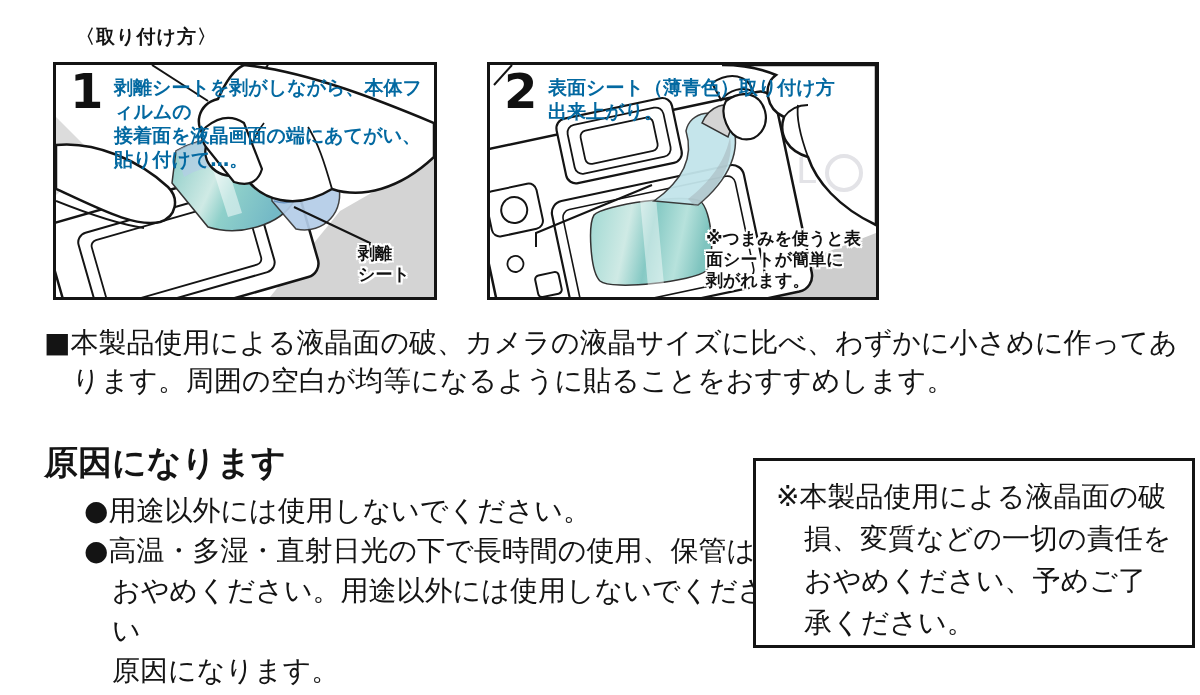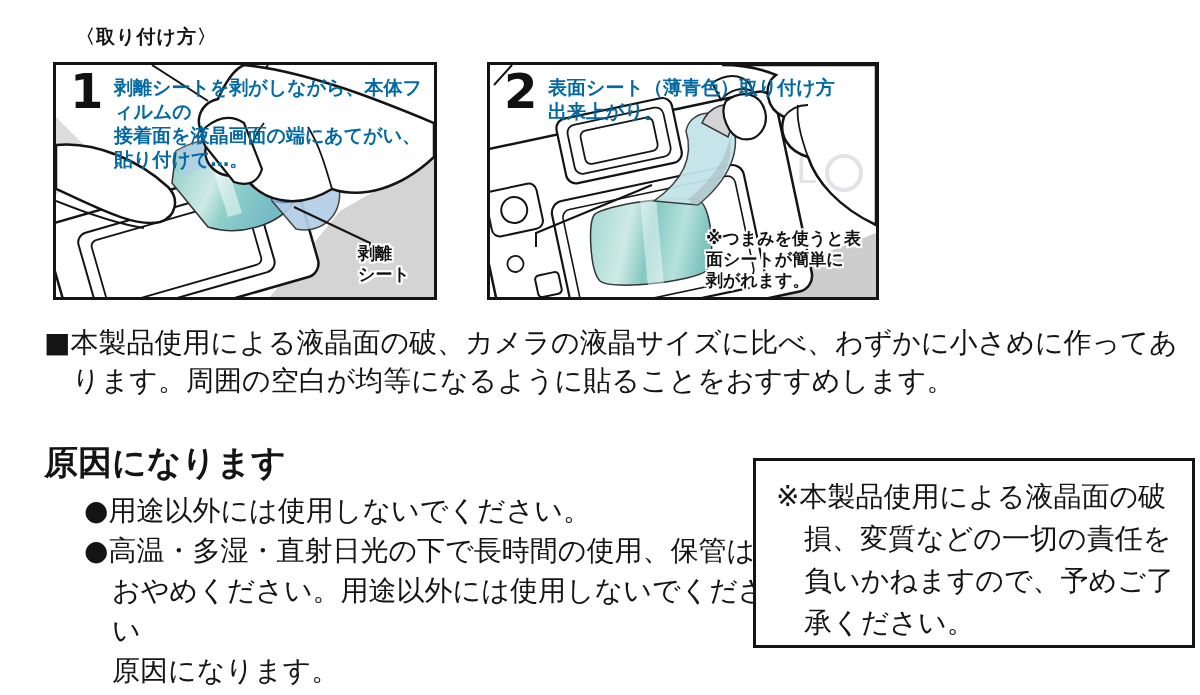--- a/index.html
+++ b/index.html
@@ -196,15 +196,15 @@
 <div class="abs caution-list">
   <p>●用途以外には使用しないでください。</p>
   <p>●高温・多湿・直射日光の下で長時間の使用、保管は
 おやめください。用途以外には使用しないでください
 原因になります。</p>
 </div>
 
 <div class="abs disclaimer-box">
   <p class="disclaimer-text">※本製品使用による液晶面の破
 損、変質などの一切の責任を
-負いかねますので、予めご了
+おやめください、予めご了
 承ください。</p>
 </div>
 
 </body></html>

